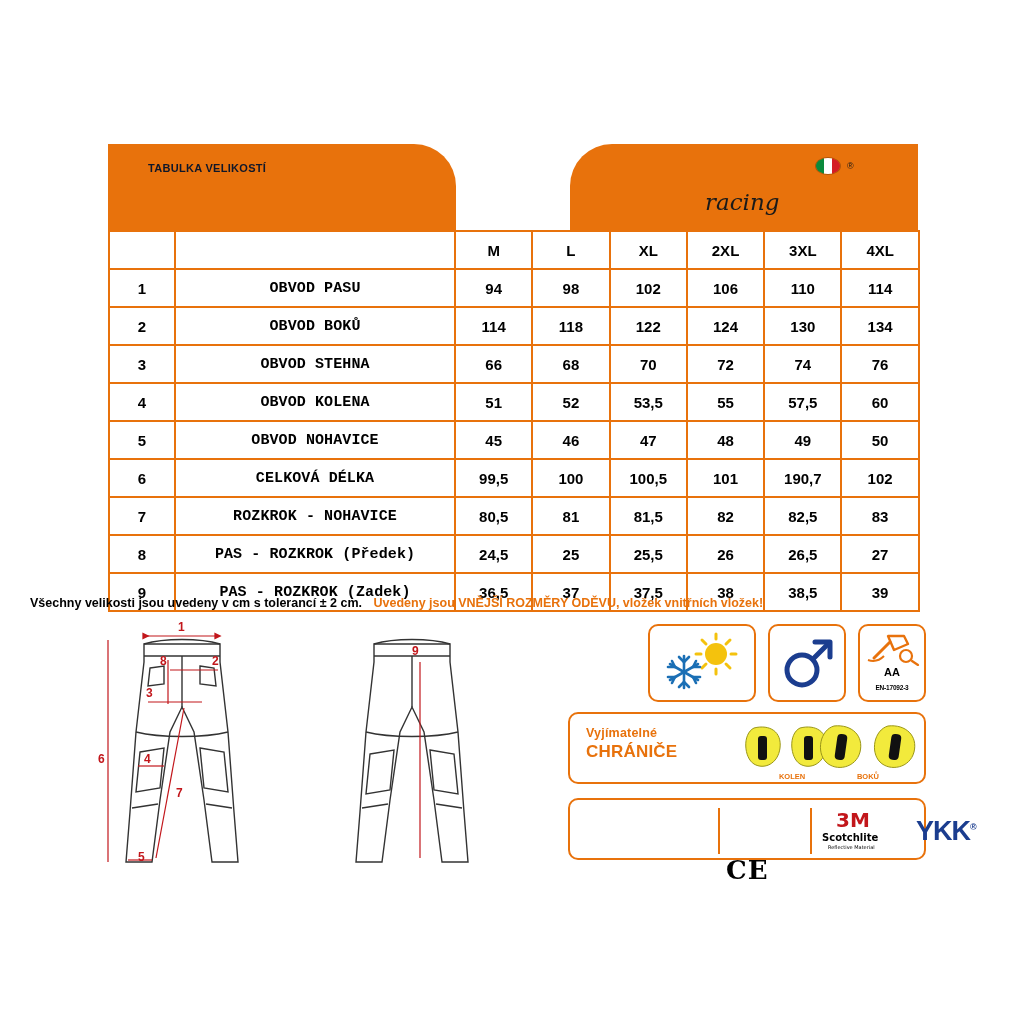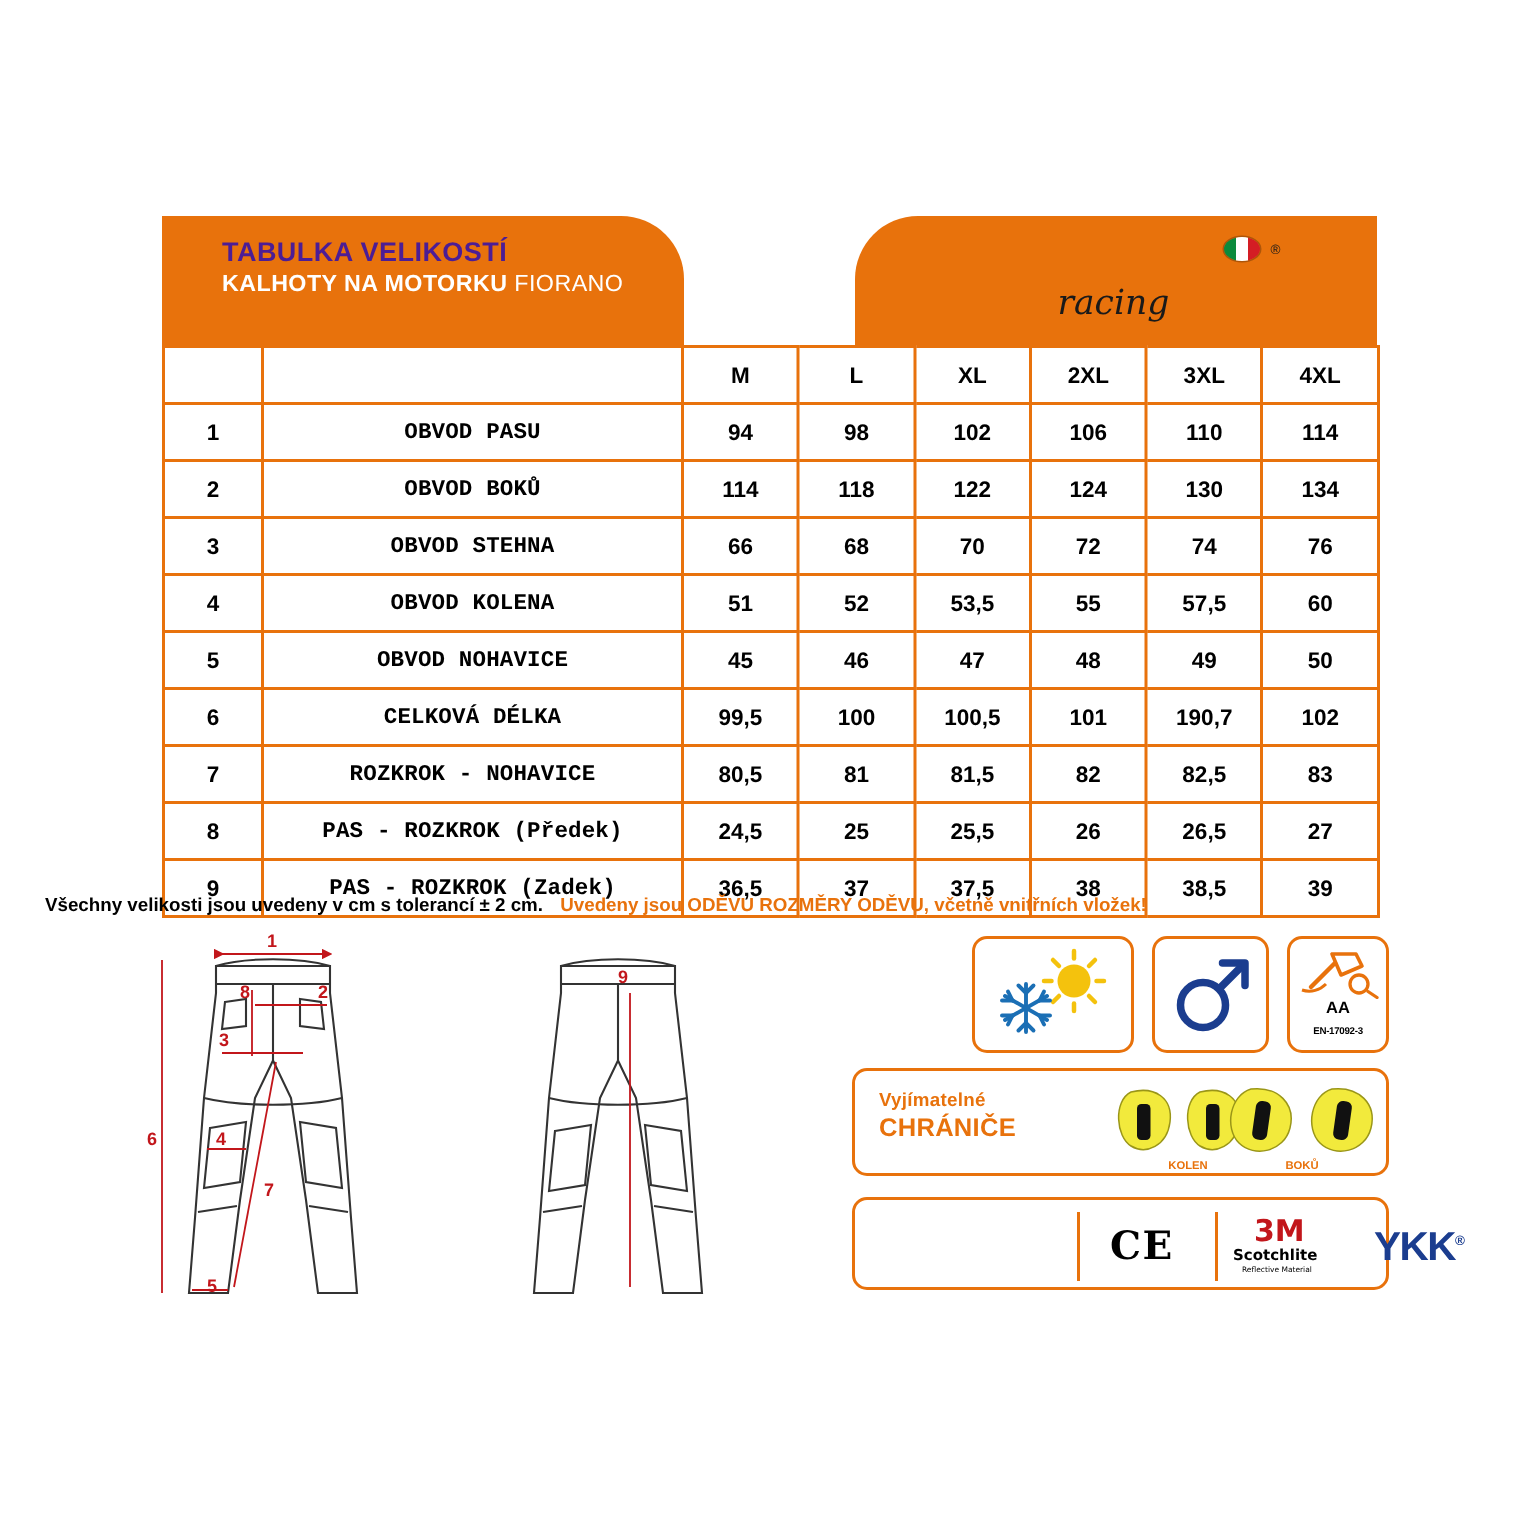--- a/index.html
+++ b/index.html
@@ -33,22 +33,22 @@
     left: 0;
     top: 0;
     width: 348px;
     height: 86px;
     background: #E8720C;
     border-radius: 0 42px 0 0;
     box-sizing: border-box;
     padding: 14px 0 0 40px;
   }
   .header-title-1 {
-    color: #4c1d95;
-    font-size: 18px;
+    color: #0f172a;
+    font-size: 11px;
     font-weight: bold;
     letter-spacing: .3px;
     line-height: 21px;
   }
   .header-title-2 {
     color: #ffffff;
     font-size: 15.5px;
     font-weight: bold;
     letter-spacing: .3px;
     line-height: 21px;
@@ -281,24 +281,20 @@
   .ykk-reg { font-size: 9px; vertical-align: super; }
 </style>
 </head>
 <body>
 
 <div class="page">
 
   <div class="header">
     <div class="header-left">
       <div class="header-title-1">TABULKA VELIKOSTÍ</div>
-      <div class="header-title-2">
-        <span>KALHOTY NA MOTORKU</span>
-        <span class="model">FIORANO</span>
-      </div>
     </div>
     <div class="header-right">
       <div class="logo-wrap">
         <div class="logo-racing">racing</div>
         <div class="flag">
           <i class="g"></i>
             <i class="w"></i>
             <i class="r"></i>
         </div>
         <div class="logo-reg">®</div>
@@ -418,21 +414,21 @@
             <td class="val">38</td>
             <td class="val">38,5</td>
             <td class="val">39</td>
           </tr>
         </tbody>
     </table>
   </div>
 
   <div class="note">
     <span class="black">Všechny velikosti jsou uvedeny v cm s tolerancí ± 2 cm.</span>
-    <span class="orange">Uvedeny jsou ODĚVU ROZMĚRY ODĚVU, včetně vnitřních vložek!</span>
+    <span class="orange">Uvedeny jsou VNĚJŠÍ ROZMĚRY ODĚVU, vložek vnitřních vložek!</span>
   </div>
 
   <div class="drawings">
     <svg width="480" height="280" viewBox="0 0 480 280">
 
       <g fill="none" stroke="#333" stroke-width="1.4">
         <path d="M84,32 L84,50 L76,120 L70,200 L66,250 L92,250 L100,188 L110,120 L122,95
                  L134,120 L144,188 L152,250 L178,250 L174,200 L168,120 L160,50 L160,32 Z"></path>
         <path d="M84,32 C104,26 140,26 160,32"></path>
         <path d="M84,44 L160,44"></path>
@@ -575,21 +571,21 @@
       <path d="M70,4 C88,2 100,14 96,30 C92,46 72,50 62,40 C52,30 56,8 70,4 Z" fill="#F2EA3C" stroke="#9a9618" stroke-width="1"></path>
       <rect x="72" y="12" width="10" height="26" rx="4" fill="#111" transform="rotate(8 77 25)"></rect>
     </svg>
     <div class="pad-cap" style="left:268px; top:58px;">BOKŮ</div>
   </div>
 
   <div class="icon-box box-brands">
 
     <div class="divider" style="left:148px;"></div>
 
-    <div class="brand-cell" style="left:166px; width:66px;">
+    <div class="brand-cell" style="left:152px; width:66px;margin-top:39px;">
       <div class="ce-text" style="position:absolute;left:4px;top:8px;">CE</div>
     </div>
     <div class="divider" style="left:240px;"></div>
 
     <div class="brand-cell" style="left:252px; width:90px;">
       <div class="m3" style="position:absolute;left:14px;top:2px;">3M</div>
       <div class="scotch" style="position:absolute;left:0;top:24px;">Scotchlite</div>
       <div class="scotch-sub" style="position:absolute;left:6px;top:36px;">Reflective Material</div>
     </div>
 

